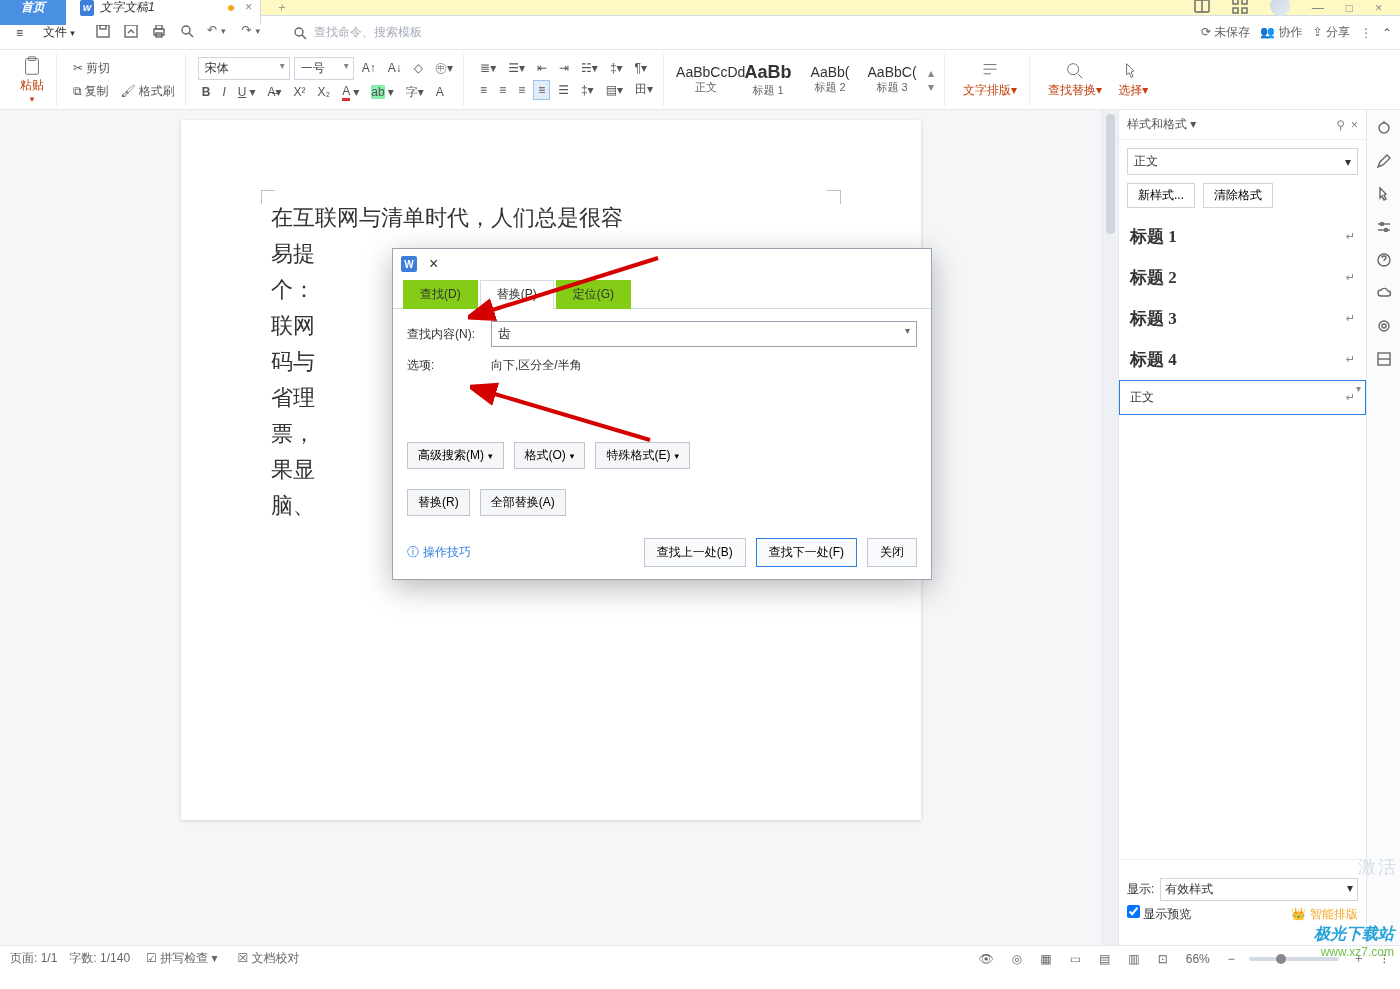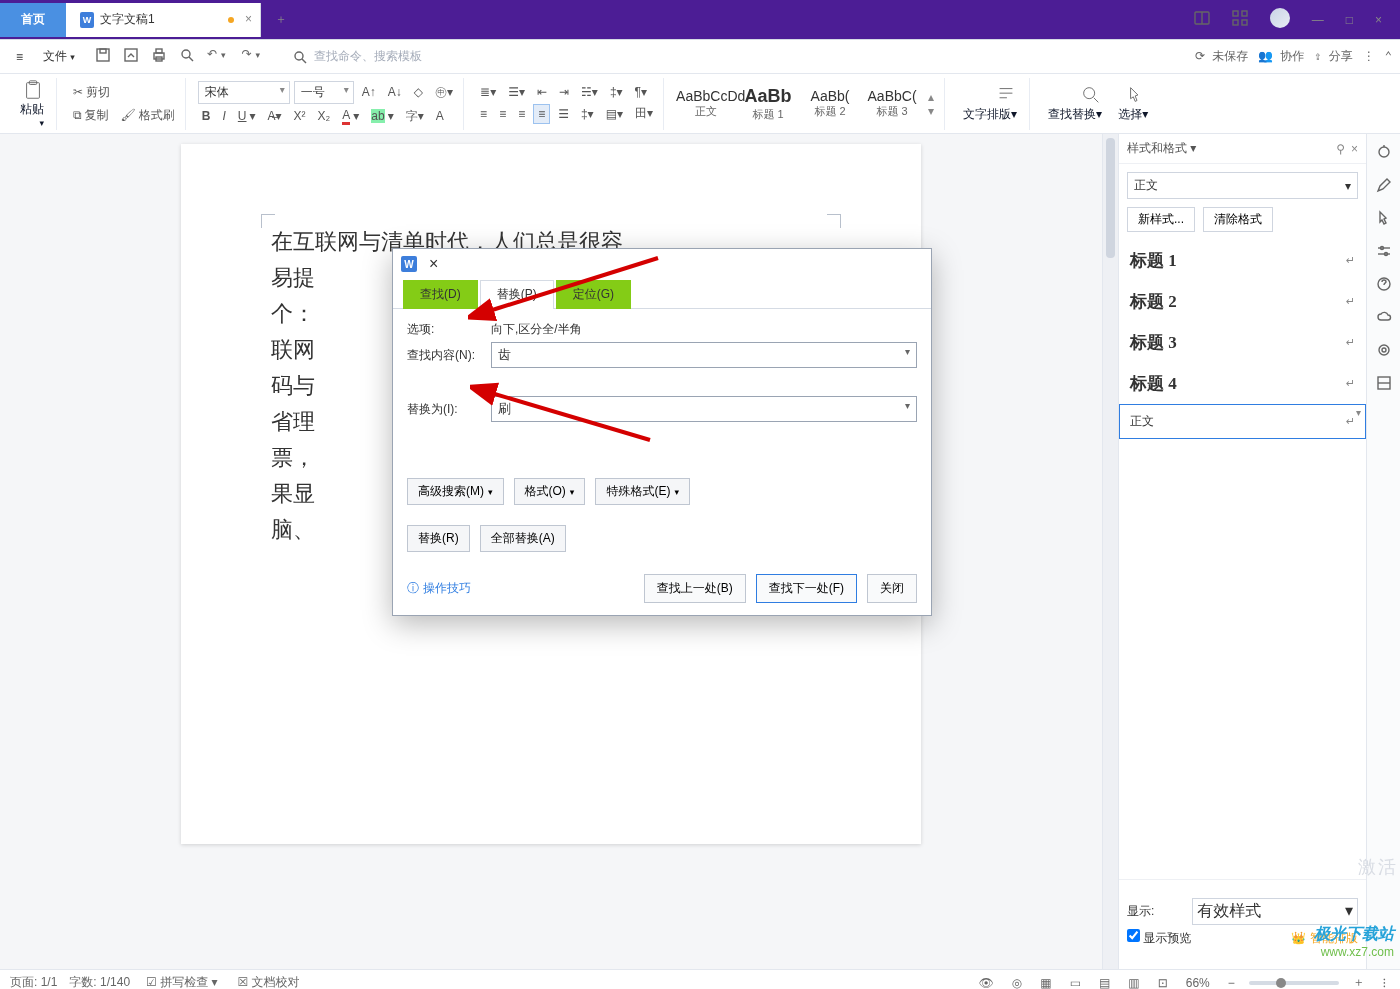--- a/index.html
+++ b/index.html
@@ -1,19 +1,19 @@
 <!DOCTYPE html>
 <html><head>
 <meta charset="utf-8">
 <style>
   * { box-sizing: border-box; margin: 0; padding: 0; font-family: "Microsoft YaHei", "SimSun", Arial, sans-serif; }
   body { width: 1400px; height: 989px; background: #fff; overflow: hidden; position: relative; font-size: 12px; color: #333; }
 
   
-  .tabbar { height: 40px; background: #4c1d95; display: flex; align-items: center; border-bottom: 1px solid #d5dbe4; }
+  .tabbar { height: 16px; background: #fef9c3; display: flex; align-items: center; border-bottom: 1px solid #d5dbe4; font-style: italic; }
   .tab { height: 34px; display: flex; align-items: center; padding: 0 14px; gap: 6px; cursor: pointer; }
   .tab.home { background: #4a90e2; color: #fff; font-weight: bold; width: 66px; justify-content: center; }
   .tab.doc { background: #fff; border-right: 1px solid #d5dbe4; min-width: 195px; position: relative; }
   .tab.doc .dot { width: 6px; height: 6px; border-radius: 50%; background: #f5a623; position: absolute; right: 26px; top: 14px; }
   .tab.doc .close-x { position: absolute; right: 8px; top: 9px; color: #888; }
   .tab.add { width: 40px; justify-content: center; color: #888; }
   .window-controls { margin-left: auto; display: flex; align-items: center; gap: 10px; padding-right: 12px; color: #888; }
   .window-controls .ctrl { padding: 4px 6px; cursor: pointer; }
   .avatar { width: 20px; height: 20px; border-radius: 50%; background: linear-gradient(135deg,#c9d4e6,#e8ecf4); display:inline-block; }
 
@@ -21,28 +21,28 @@
   .menubar { height: 34px; display: flex; align-items: center; padding: 0 8px; gap: 6px; border-bottom: 1px solid #e3e7ee; }
   .menubar .left { display: flex; align-items: center; gap: 4px; }
   .menubar .files { padding: 3px 8px; cursor: pointer; }
   .menubar .icongrp { display: flex; gap: 4px; color: #666; margin-left: 4px; }
   .menubar .icongrp span { padding: 3px 4px; cursor: pointer; }
   .menutabs { display: flex; margin-left: 14px; gap: 8px; }
   .menutabs .mt { padding: 4px 10px; cursor: pointer; border-radius: 12px; }
   .menutabs .mt.active { background: #2f7de1; color: #fff; }
   .menubar .search { margin-left: 18px; color: #a6adba; display: flex; align-items: center; gap: 6px; }
   .menubar .right { margin-left: auto; display: flex; gap: 10px; color: #666; align-items: center; }
-  .menubar .right span { cursor:pointer;font-family:Liberation Mono, monospace; }
+  .menubar .right span { cursor:pointer; }
 
   
   .ribbon { height: 60px; display: flex; align-items: center; padding: 4px 8px 4px 8px; border-bottom: 1px solid #e3e7ee; gap: 6px; }
   .ribgrp { display: flex; flex-direction: column; gap: 2px; padding: 0 6px; border-right: 1px solid #e8ecf3; height: 52px; justify-content: center; }
   .ribrow { display: flex; align-items: center; gap: 4px; }
   .ribbtn { display: flex; align-items: center; gap: 3px; padding: 2px 4px; cursor: pointer; font-size: 12px; color: #555; }
-  .ribbig { display: flex; flex-direction: column; align-items: flex-end; justify-content: center; padding: 2px 6px; cursor:pointer; font-size: 12px; color:#0f172a; }
+  .ribbig { display: flex; flex-direction: column; align-items: center; justify-content: center; padding: 2px 6px; cursor:pointer; font-size: 12px; color:#c2410c; }
   .ribbig svg { width: 22px; height: 22px; }
   .sel { border: 1px solid #cfd5df; padding: 2px 18px 2px 6px; min-width: 92px; background: #fff; font-size: 12px; position: relative; }
   .sel::after { content: "▾"; position: absolute; right: 4px; top: 2px; font-size: 10px; color: #888; }
   .stylegallery { display:flex; gap:2px; align-items:center; }
   .sg-item { width:60px; text-align:center; }
   .sg-item .prev { font-size:14px; }
   .sg-item.big .prev { font-size:18px; font-weight:bold; }
   .sg-item .lbl { font-size:11px; color:#666; }
 
   
@@ -67,21 +67,21 @@
   .rpanel .btnrow button { flex:0 0 auto; border:1px solid #cfd5df; background:#fff; padding:3px 10px; cursor:pointer; font-size:12px; }
   .rpanel .hint { padding:4px 8px; color:#666; font-size:12px; }
   .rpanel .stylelist { flex:1; overflow:auto; }
   .rpanel .sitem { padding:8px 10px; display:flex; justify-content:space-between; align-items:center; border:1px solid transparent; cursor:pointer; }
   .rpanel .sitem .nm { font-size:17px; font-weight:bold; font-family:"SimSun",serif; }
   .rpanel .sitem .arr { color:#888; font-size:11px; }
   .rpanel .sitem.small .nm { font-size:12px; font-weight:normal; }
   .rpanel .sitem.sel { border:1px solid #2f7de1; }
   .rpanel .foot { border-top:1px solid #eef0f4; padding:18px 8px; font-size:12px; }
   .rpanel .foot .row { display:flex; align-items:center; gap:6px; margin-bottom:4px; }
-  .rpanel .foot select, .rpanel .foot .selbox { flex:1; border:1px solid #cfd5df; padding:2px 4px; font-size:16px;margin-left:32px; }
+  .rpanel .foot select, .rpanel .foot .selbox { flex:1; border:1px solid #cfd5df; padding:2px 4px; font-size:12px; }
   .rpanel .foot .smart { color:#f5a623; margin-left:auto; cursor:pointer; }
 
   
   .rrail { width:34px; background:#fafbfc; border-left:1px solid #e3e7ee; display:flex; flex-direction:column; align-items:center; gap:14px; padding-top:10px; color:#888; }
   .rrail .ri { cursor:pointer; }
 
   
   .status { height:26px; border-top:1px solid #e3e7ee; background:#fff; display:flex; align-items:center; padding:0 10px; font-size:12px; color:#666; gap:12px; }
   .status .sright { margin-left:auto; display:flex; align-items:center; gap:10px; }
   .status .sbtn { cursor:pointer; padding:2px 4px; }
@@ -450,33 +450,29 @@
   <div class="titlebar">
     <span class="dicon">W</span>
     <span class="dclose">×</span>
   </div>
   <div class="dtabs">
     <div class="dtab">查找(D)</div>
     <div class="dtab active">替换(P)</div>
     <div class="dtab">定位(G)</div>
   </div>
   <div class="dbody">
+    <div class="drow">
+      <label>查找内容(N):</label>
+      <div class="dinput">齿</div>
+    </div>
     <div class="drow" style="margin-bottom:4px;">
       <label>选项:</label>
       <span>向下,区分全/半角</span>
     </div>
-    <div class="drow">
-      <label>查找内容(N):</label>
-      <div class="dinput">齿</div>
-    </div>
     <div style="height:18px;"></div>
-    <div class="drow">
-      <label>替换为(I):</label>
-      <div class="dinput">刷</div>
-    </div>
     <div style="height:40px;"></div>
     <div class="btnbar">
       <button><span>高级搜索(M)</span><span class="caret">▾</span></button>
       <button><span>格式(O)</span><span class="caret">▾</span></button>
       <button><span>特殊格式(E)</span><span class="caret">▾</span></button>
     </div>
     <div style="height:12px;"></div>
     <div class="btnbar">
       <button>替换(R)</button>
       <button>全部替换(A)</button>

